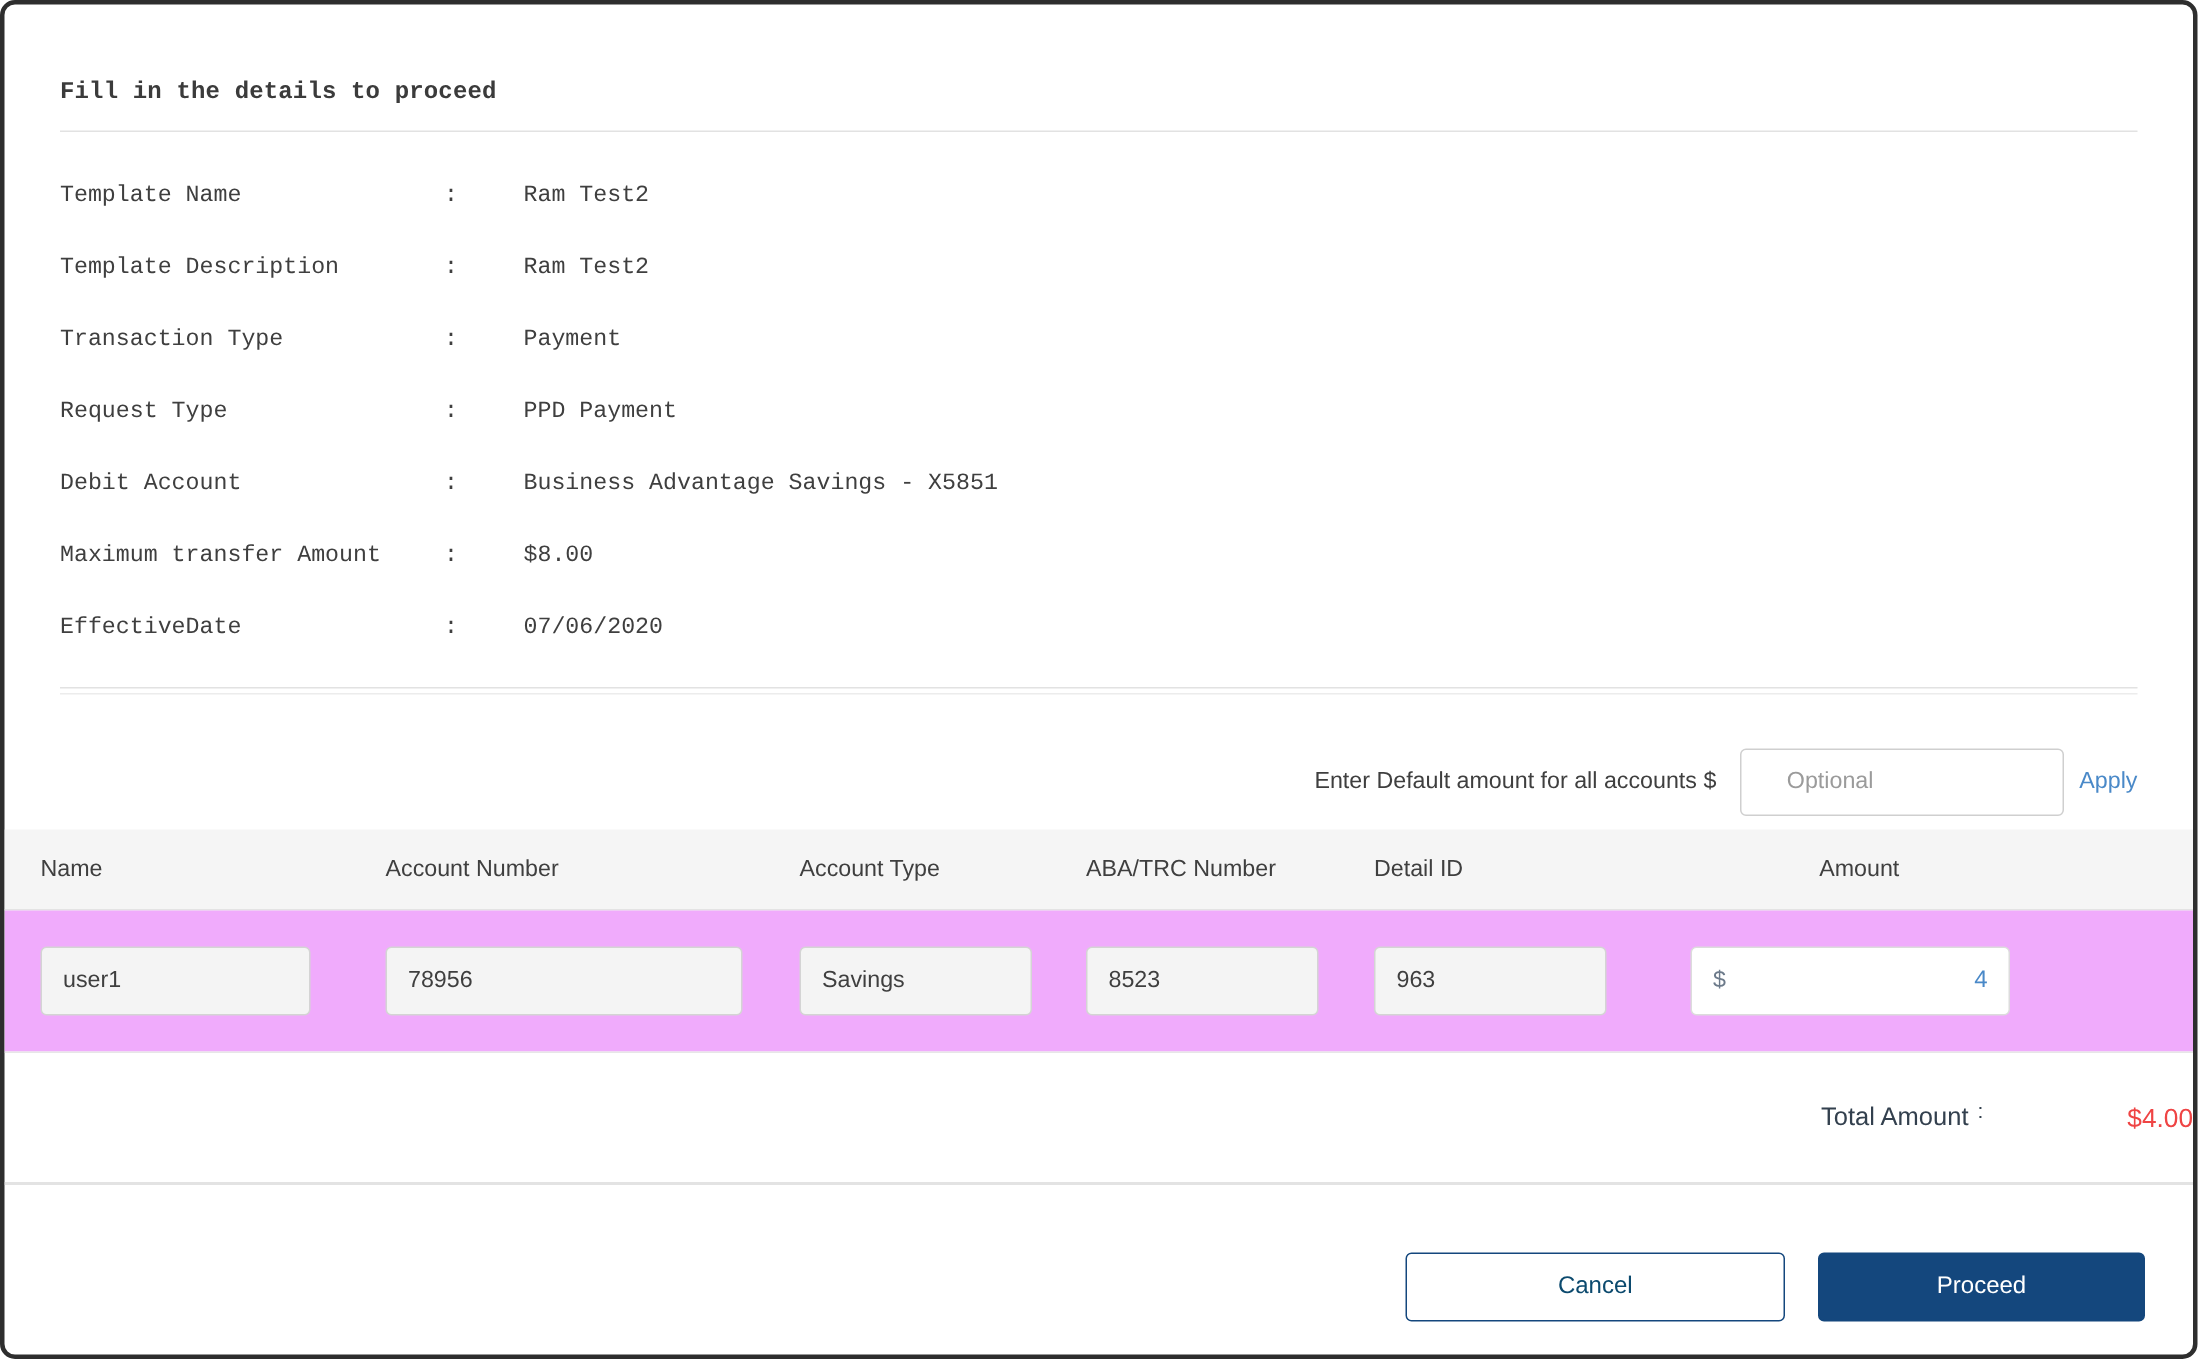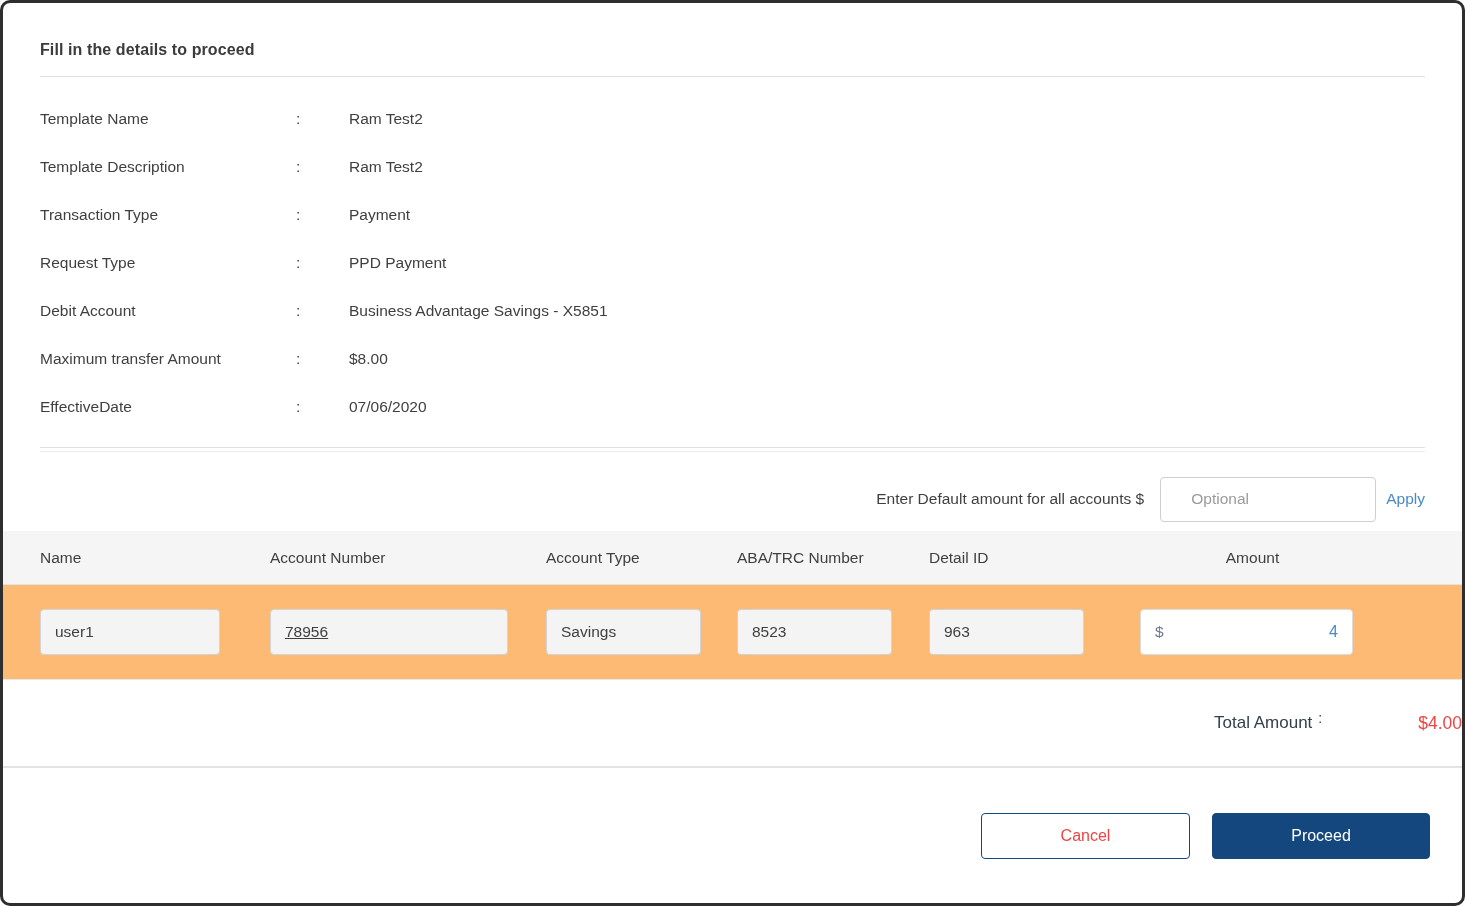--- a/index.html
+++ b/index.html
@@ -9,21 +9,21 @@
   .card {
     position: absolute; inset: 0;
     width: 1465px; height: 906px;
     background: #ffffff;
     border: 3px solid #2e2e2e;
     border-radius: 10px;
     overflow: hidden;
   }
 
   
-  .details-section { padding: 2px 37px; }
+  .details-section { padding: 13px 37px; font-family: Liberation Mono, monospace; }
   .page-title {
     padding-top: 36px;
     font-size: 16px;
     font-weight: bold;
     color: #3b3b3b;
     letter-spacing: 0.1px;
   }
   .title-divider {
     margin-top: 17px;
     border: none;
@@ -90,41 +90,41 @@
   .accounts-table { margin-top: 5px; }
   .table-header {
     background: #f5f5f5;
     border-bottom: 1px solid #e3e3e3;
     height: 54px;
   }
   .table-grid {
     display: grid;
     grid-template-columns: 230px 276px 191px 192px 211px 291px;
     align-items: center;
-    padding: 0 37px;
+    padding: 0 24px;
     height: 100%;
   }
   .table-header .col { font-size: 15.5px; color: #3f3f3f; }
   .table-header .col-amount { text-align: center; padding-right: 66px; }
 
-  .table-row { height: 94px; background: #fdba74; }
+  .table-row { height: 94px; background: #f0abfc; }
   .table-row .table-grid { height: 94px; }
   .cell-input {
     height: 46px;
     background: #f4f4f4;
     border: 1px solid #d4d4d4;
     border-radius: 4px;
     font-family: "Liberation Sans", sans-serif;
     font-size: 15.5px;
     color: #3f3f3f;
     padding: 0 14px;
     outline: none;
   }
   .w-name { width: 180px; }
-  .w-acctnum { width: 238px; text-decoration: underline; }
+  .w-acctnum { width: 238px; }
   .w-type { width: 155px; }
   .w-aba { width: 155px; }
   .w-detail { width: 155px; }
 
   .amount-cell { display: flex; justify-content: flex-start; }
   .amount-input-wrap {
     display: flex;
     align-items: center;
     width: 213px;
     height: 46px;
@@ -180,24 +180,24 @@
     gap: 22px;
   }
   .btn {
     height: 46px;
     border-radius: 4px;
     font-family: "Liberation Sans", sans-serif;
     font-size: 16px;
     cursor: pointer;
   }
   .btn-cancel {
-    width: 209px;
+    width: 253px;
     background: #ffffff;
     border: 1px solid #14477d;
-    color: #ef4444;
+    color: #0c4a6e;
   }
   .btn-proceed {
     width: 218px;
     background: #14477d;
     border: 1px solid #14477d;
     color: #ffffff;
   }
 </style>
 </head>
 <body>

